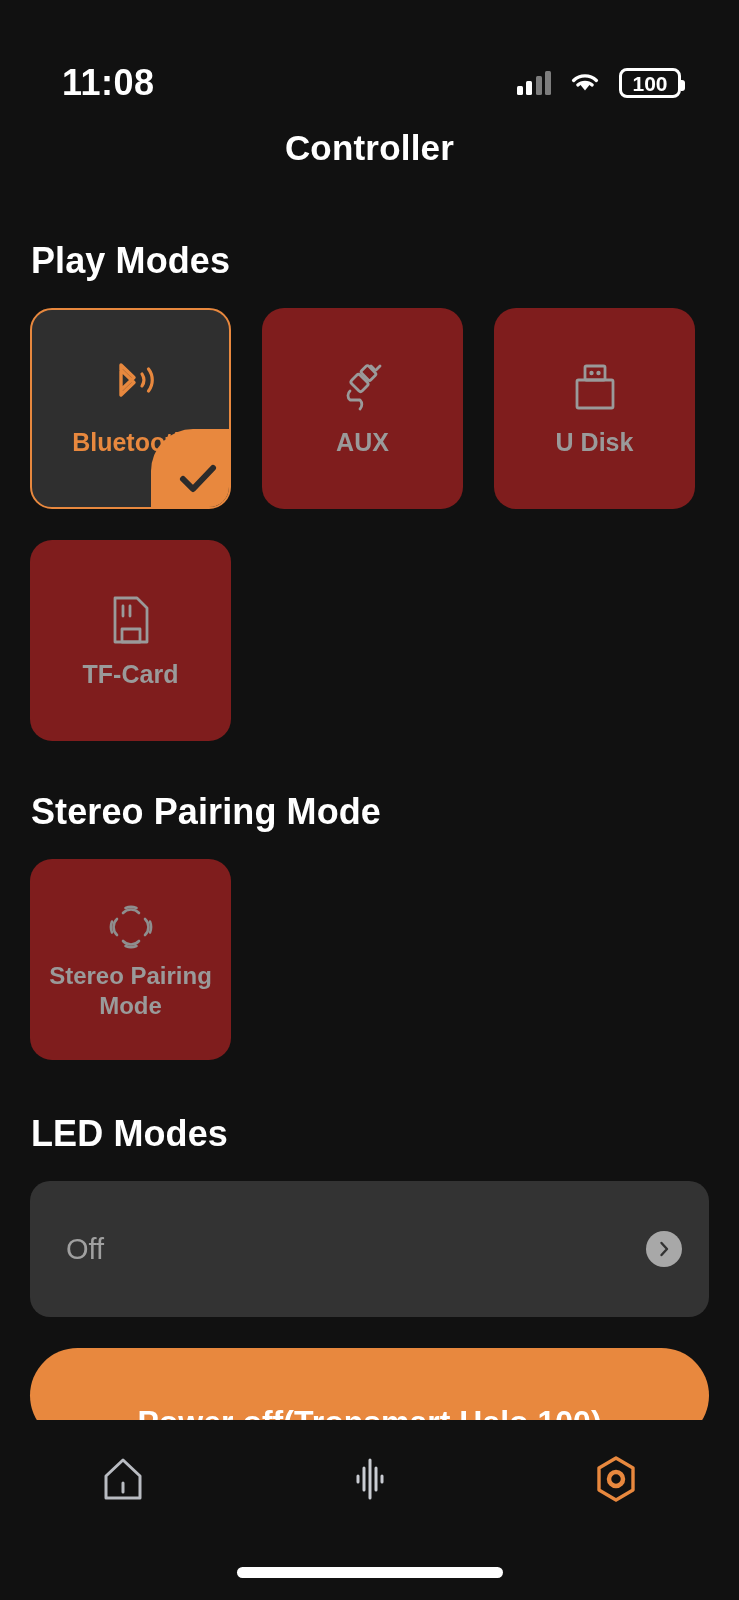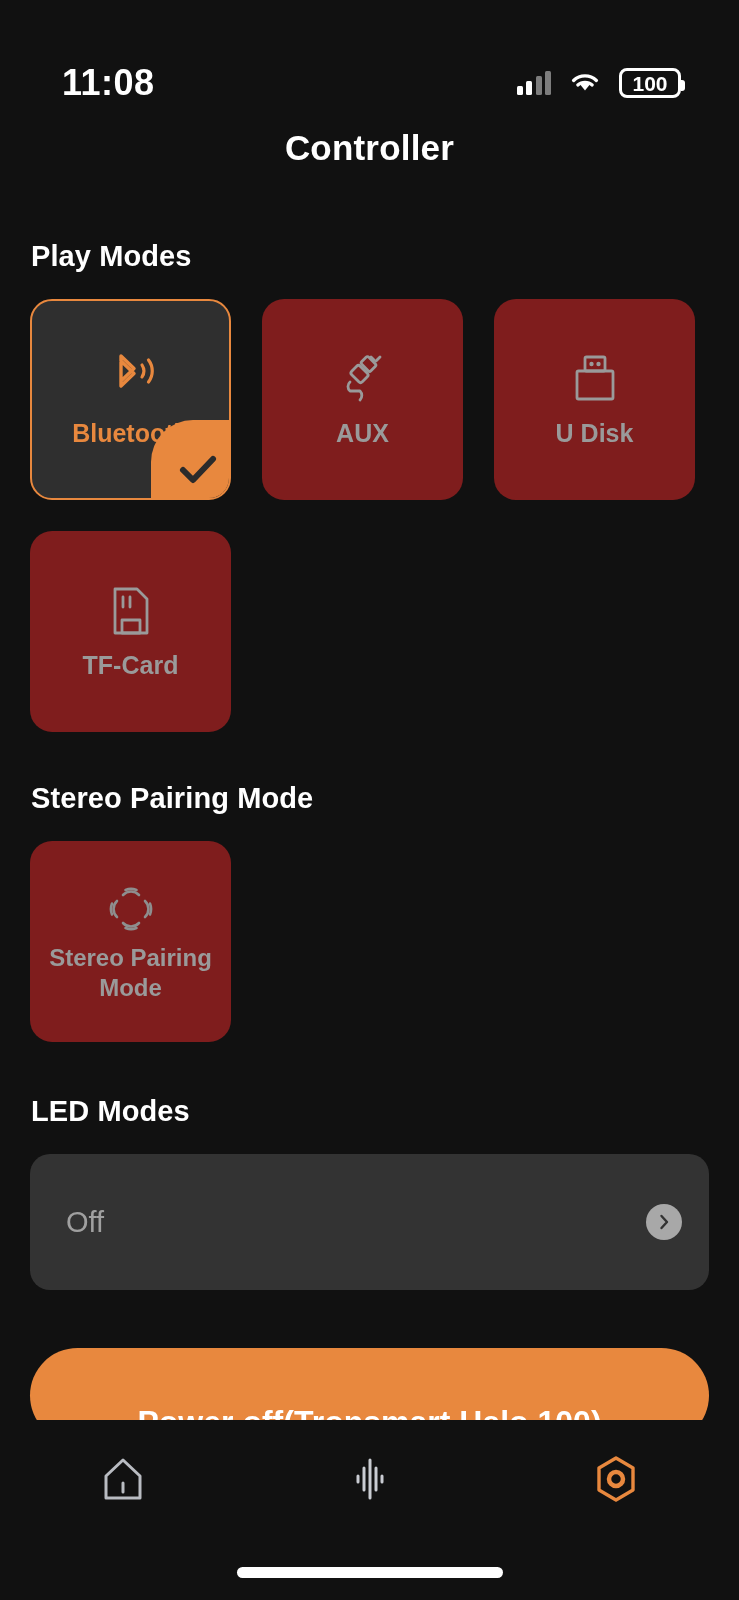--- a/index.html
+++ b/index.html
@@ -48,21 +48,21 @@
   
   .page-title {
     position:absolute; top:128px; left:0; right:0;
     text-align:center; color:#ffffff;
     font-size:35px; font-weight:700; letter-spacing:.2px;
   }
 
   
   .content { position:absolute; top:240px; left:0; right:0; padding:0 30px; }
   .section-title {
-    color:#ffffff; font-size:29px; font-weight:700;
+    color:#ffffff; font-size:36px; font-weight:700;
     margin:0 0 26px 1px; letter-spacing:.1px;
   }
   .section-title.led { margin-top:53px; }
   .section-title.stereo { margin-top:50px; }
 
   .card-grid { display:flex; flex-wrap:wrap; gap:31px; }
   .mode-card {
     position:relative;
     width:201px; height:201px;
     background:#7f1d1d; border-radius:22px;

